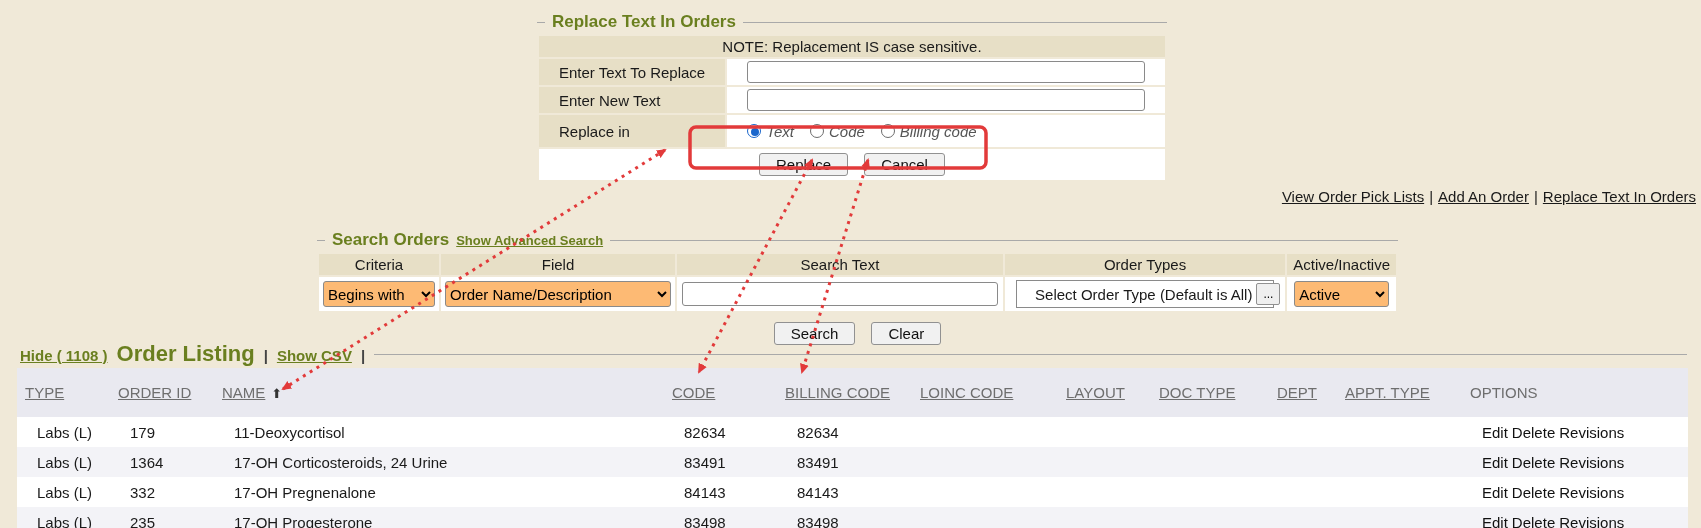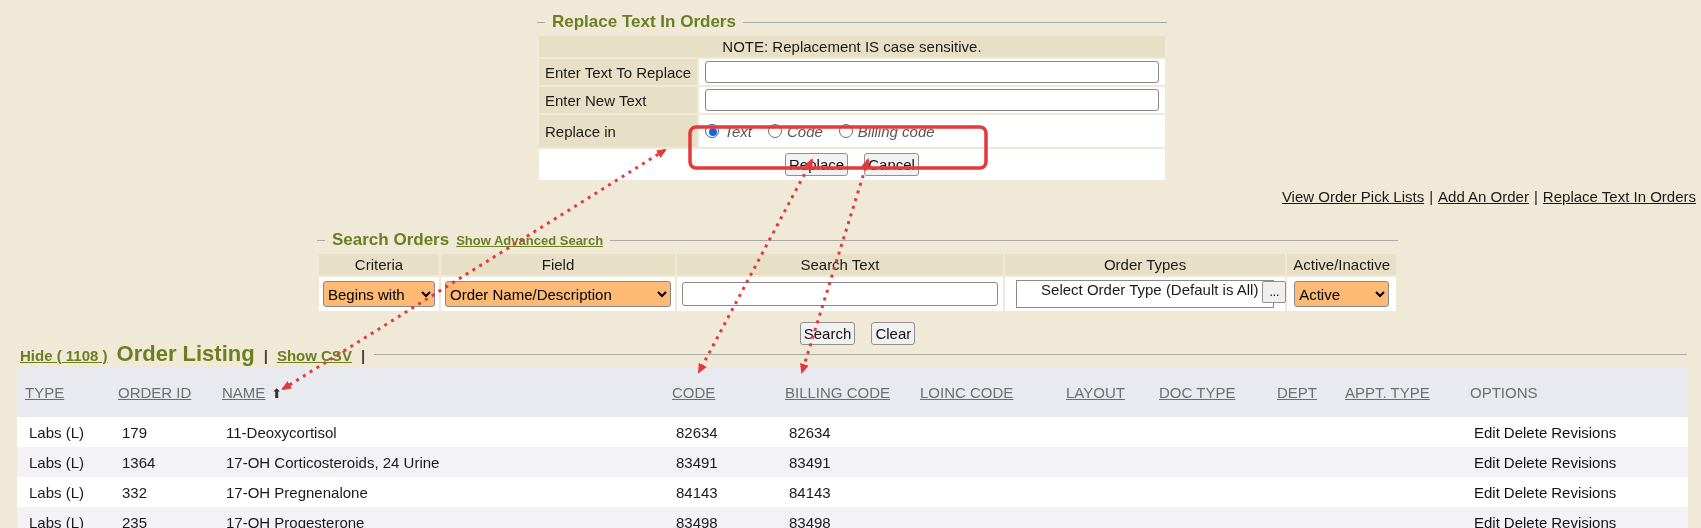--- a/index.html
+++ b/index.html
@@ -22,71 +22,71 @@
   
   .panel{position:absolute;}
   .panel-head{display:flex;align-items:center;gap:7px;}
   .panel-head .stub{width:8px;border-top:1px solid var(--rule);align-self:center;}
   .panel-head .rule{flex:1;border-top:1px solid var(--rule);align-self:center;}
   .legend{font-weight:bold;font-size:17px;color:var(--green);white-space:nowrap;}
   .green-link{color:var(--green);font-weight:bold;text-decoration:underline;}
   
   .replace-panel{left:537px;top:12px;width:630px;}
   .replace-panel table{border-collapse:separate;border-spacing:2px;width:100%;margin-top:2px;}
-  .replace-panel td{padding:2px 6px;}
+  .replace-panel td{padding:2px 20px;}
   td.lbl{background:var(--tan);width:158px;white-space:nowrap;}
   td.note{background:var(--tan);text-align:center;}
   td.ctl{background:#fff;}
   .txt-input{width:100%;height:22px;border:1px solid #8a8a8a;border-radius:3px;background:#fff;
     font-family:"Liberation Sans",sans-serif;font-size:14px;padding:0 4px;}
   .radio-row{display:flex;align-items:center;gap:16px;height:28px;}
   .radio-opt{display:flex;align-items:center;gap:5px;color:#555;font-style:italic;}
   .radio{width:14px;height:14px;border-radius:50%;border:1px solid #6d6d6d;background:#fff;
     display:inline-block;position:relative;flex:none;}
   .radio.checked{border-color:#1a66cc;}
   .radio.checked::after{content:"";position:absolute;left:3px;top:3px;width:8px;height:8px;
     border-radius:50%;background:#1a66cc;}
   td.btn-row{background:#fff;text-align:center;padding:4px 0;}
   .btn{display:inline-block;background:#f1f1f1;border:1px solid #919191;border-radius:3px;
     font-family:"Liberation Sans",sans-serif;font-size:15px;color:#111;
-    padding:2px 3px;margin:0 6px;cursor:pointer;}
+    padding:2px 16px;margin:0 6px;cursor:pointer;}
   
   .top-links{position:absolute;top:188px;right:5px;white-space:nowrap;}
   .top-links .sep{margin:0 5px;}
   
   .search-panel{left:317px;top:230px;width:1081px;}
   .search-panel .adv{font-size:13px;}
   .search-panel table{border-collapse:separate;border-spacing:2px;width:100%;margin-top:2px;}
   .search-panel th{background:var(--tan);font-weight:normal;text-align:center;padding:2px 4px;}
   .search-panel td{background:#fff;text-align:center;padding:3px 4px;vertical-align:middle;}
   select{height:26px;border:1px solid #8a8a8a;border-radius:3px;background:#fdba74;
     font-family:"Liberation Sans",sans-serif;font-size:15px;}
   .sel-criteria{width:112px;}
   .sel-field{width:226px;}
   .sel-active{width:95px;}
   .search-text{width:316px;height:24px;}
-  .ordertype-box{display:flex;justify-content:space-between;
-    border:1px solid #8a8a8a;background:#fff;height:28px;padding:0 3px 0 24px;margin:0 auto;width:258px;}
+  .ordertype-box{display:flex;align-items:center;justify-content:space-between;
+    border:1px solid #8a8a8a;background:#fff;height:28px;padding:0 3px 0 18px;margin:0 auto;width:258px;}
   .ordertype-box .ot-label{white-space:nowrap;}
   .dots-btn{background:#efefef;border:1px solid #919191;border-radius:2px;width:24px;height:22px;
     font-size:12px;line-height:10px;cursor:pointer;flex:none;margin-left:4px;}
   .search-buttons{text-align:center;margin-top:9px;}
   
   .listing-header{position:absolute;left:20px;right:14px;top:341px;display:flex;
     align-items:baseline;gap:9px;white-space:nowrap;}
   .listing-title{font-size:22px;font-weight:bold;color:var(--green);}
   .listing-header .sep{color:#444;font-weight:bold;}
   .listing-header .rule{flex:1;border-top:1px solid var(--rule);align-self:center;}
   
   .orders{position:absolute;left:17px;top:368px;width:1671px;border-collapse:collapse;table-layout:fixed;}
   .orders th{background:#e9e9f0;color:var(--hdr-grey);font-weight:normal;text-align:left;
     height:26px;padding:16px 8px;white-space:nowrap;overflow:hidden;}
   .orders th .u{text-decoration:underline;}
   .orders th .sort{margin-left:6px;color:#333;font-size:13px;text-decoration:none;}
-  .orders td{height:30px;padding:0 12px;white-space:nowrap;overflow:hidden;}
+  .orders td{height:30px;padding:0 20px;white-space:nowrap;overflow:hidden;}
   .orders tbody tr:nth-child(even){background:#f3f3f7;}
   .orders tbody tr:nth-child(odd){background:#ffffff;}
   .orders td a{text-decoration:none;color:#111;margin-right:4px;}
   
   .annotations{position:absolute;left:0;top:0;width:1701px;height:528px;pointer-events:none;z-index:50;}
   .ann-line{stroke:var(--red);stroke-width:3;stroke-dasharray:3 5;fill:none;}
   .ann-box{stroke:var(--red);stroke-width:3.5;fill:none;}
   .ann-head{fill:var(--red);}
 </style>
 </head>

